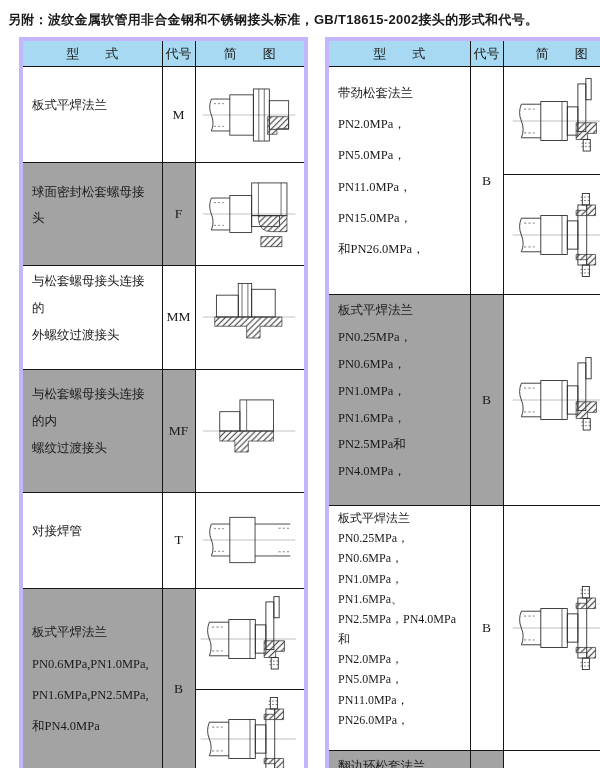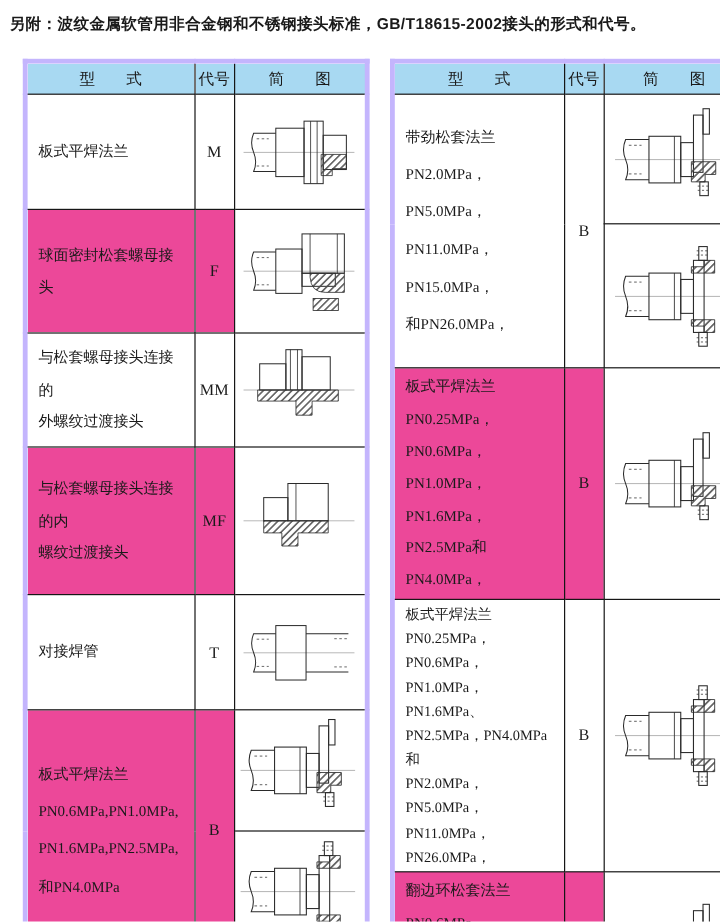--- a/index.html
+++ b/index.html
@@ -1,30 +1,30 @@
 <!DOCTYPE html>
 <html><head>
 <meta charset="utf-8">
 <style>
   html,body{margin:0;padding:0;background:#ffffff;}
   body{width:600px;height:768px;overflow:hidden;color:#1a1a1a;
        font-family:"Liberation Serif","DejaVu Serif",serif;}
   .title{font-family:"Liberation Sans","DejaVu Sans",sans-serif;
          font-weight:600;font-size:13px;letter-spacing:.3px;
-         padding:10px 8px 20px 8px;line-height:19px;}
+         padding:10px 8px 8px 8px;line-height:19px;}
   .tables{display:flex;gap:5px;padding:0 7px;align-items:flex-start;}
   table{border-collapse:collapse;table-layout:fixed;border:4px solid #c4b5fd;margin-left:12px;}
   #t-left{width:285px;} #t-right{width:295px;}
   th,td{border:1px solid #161616;padding:0;overflow:hidden;}
   th{background:#a8d9f2;font-size:13px;font-weight:normal;height:25px;}
-  td.type{padding:2px 5px 2px 9px;font-size:12.5px;vertical-align:middle;
+  td.type{padding:2px 5px 20px 9px;font-size:12.5px;vertical-align:middle;
           white-space:pre-line;line-height:2.1;}
   td.code{text-align:center;vertical-align:middle;font-size:13.5px;}
   td.diag{text-align:center;vertical-align:middle;background:#ffffff;}
-  tr.yellow td.type, tr.yellow td.code{background:#ec4899;font-family:Liberation Serif, serif;}
+  tr.yellow td.type, tr.yellow td.code{background:#a3a3a3;font-family:Liberation Serif, serif;}
   .lh-lg{line-height:2.5 !important;}
   .lh-md{line-height:2.15 !important;}
   .lh-sm{line-height:1.68 !important;font-size:12px !important;}
   svg.d{width:106px;height:84px;display:inline-block;vertical-align:middle;}
   svg.d-tall{height:94px;}
   .defs{position:absolute;width:0;height:0;}
 </style>
 </head>
 <body>
 

